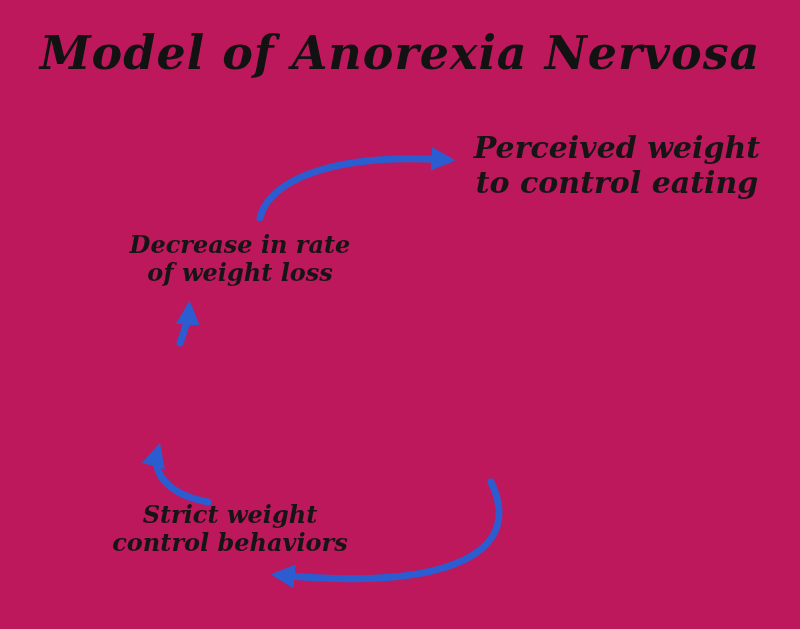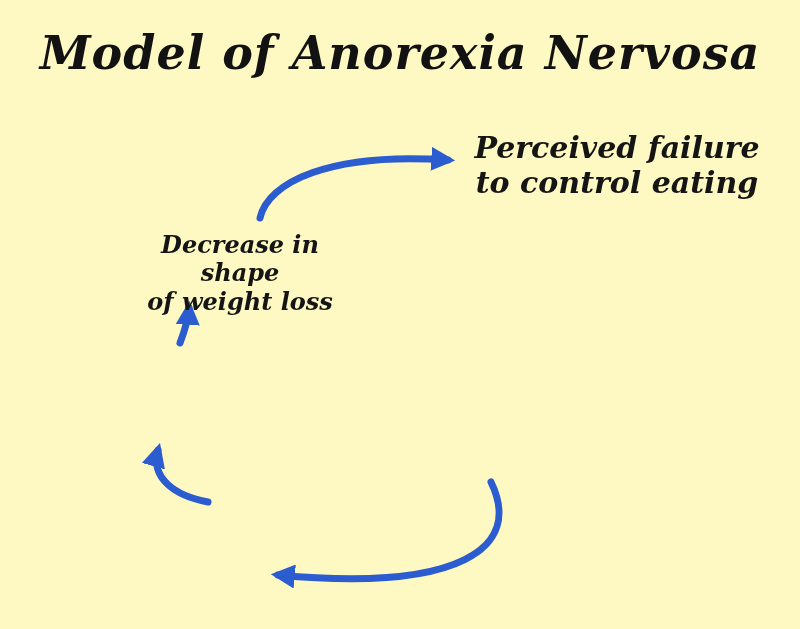--- a/index.html
+++ b/index.html
@@ -4,21 +4,21 @@
 <style>
   html, body {
     margin: 0;
     padding: 0;
     background: #ffffff;
   }
   #canvas {
     position: relative;
     width: 800px;
     height: 629px;
-    background: #fef9c3;
+    background: #be185d;
     overflow: hidden;
     font-family: "DejaVu Serif", serif;
   }
   .title {
     position: absolute;
     left: 0;
     right: 0;
     top: 26px;
     text-align: center;
     font-size: 46px;
@@ -91,22 +91,24 @@
 
     <path d="M 260 218 C 268 182, 330 152, 448 160" fill="none" stroke-width="7" stroke-linecap="round" marker-end="url(#arrowhead)" stroke="#2b5cd0"></path>
 
     <path d="M 180 343 Q 188 322 189 308" fill="none" stroke-width="7" stroke-linecap="round" marker-end="url(#arrowhead)" stroke="#2b5cd0"></path>
 
     <path d="M 208 502 C 175 496, 150 478, 158 450" fill="none" stroke-width="7" stroke-linecap="round" marker-end="url(#arrowhead)" stroke="#2b5cd0"></path>
 
     <path d="M 491 482 C 523 548, 460 592, 278 575" fill="none" stroke-width="7" stroke-linecap="round" marker-end="url(#arrowhead)" stroke="#2b5cd0"></path>
   </svg>
 
-  <div class="node node-perceived">Perceived failure
+  <div class="node node-perceived">Perceived weight
 to control eating</div>
 
-  <div class="node node-decrease">Decrease in shape
+  <div class="node node-decrease">Decrease in rate
 of weight loss</div>
 
 
 
+  <div class="node node-strict">Strict weight
+control behaviors</div>
 
 </div>
 
 </body></html>

